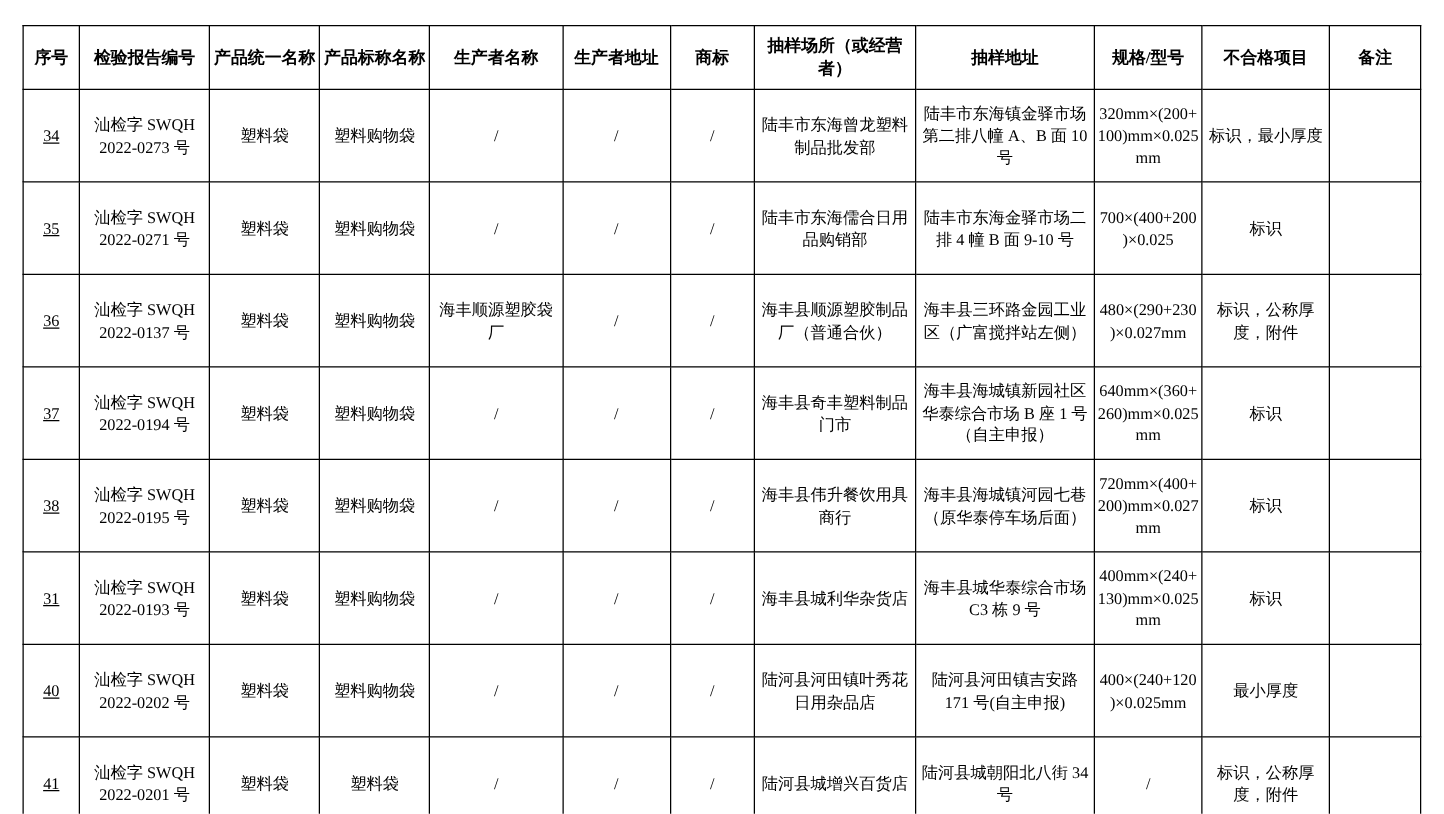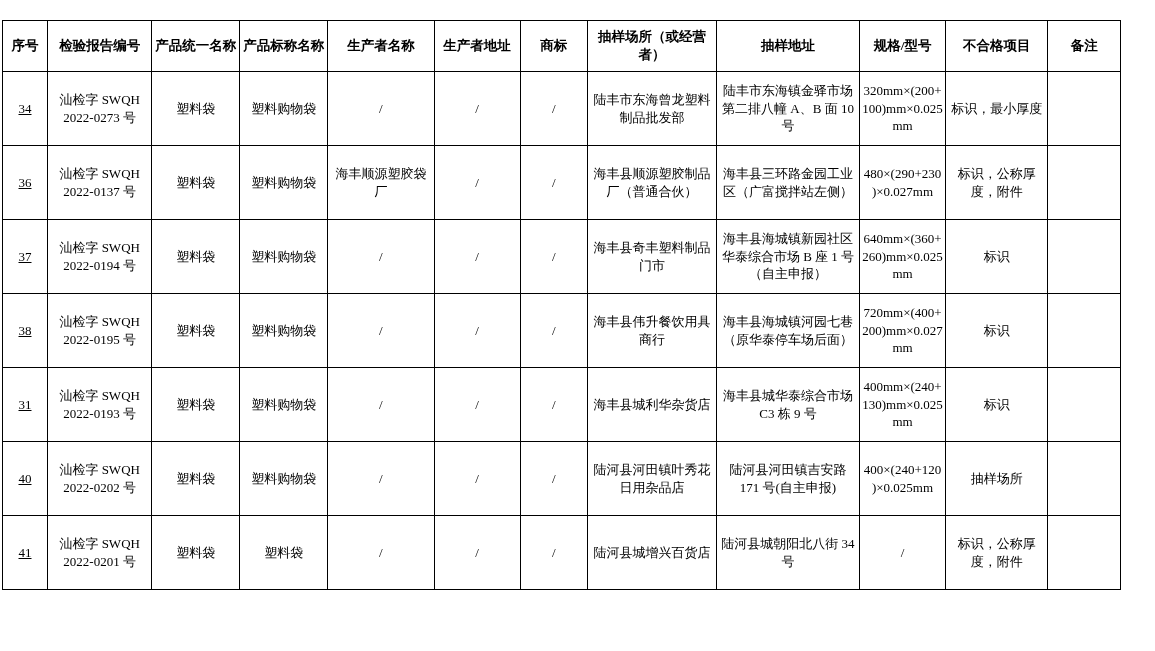--- a/index.html
+++ b/index.html
@@ -11,21 +11,21 @@
     width: 1155px;
     height: 651px;
     font-family: "Liberation Serif", "DejaVu Serif", serif;
     color: #000000;
   }
   .sheet {
     position: relative;
     width: 1003px;
     height: 651px;
     box-sizing: border-box;
-    padding: 20px 18px 0 2px;
+    padding: 20px 18px 0 18px;
   }
   table.inspection {
     border-collapse: collapse;
     table-layout: fixed;
     width: 1119px;
     margin: 0;
   }
   table.inspection th,
   table.inspection td {
     border: 1px solid #000000;
@@ -113,20 +113,34 @@
         <td class="cell-slash">/</td>
         <td class="cell-slash">/</td>
         <td class="cell-slash">/</td>
         <td class="addr-cell">陆丰市东海曾龙塑料制品批发部</td>
         <td class="addr-cell">陆丰市东海镇金驿市场第二排八幢 A、B 面 10 号</td>
         <td class="spec-cell">320mm×(200+100)mm×0.025mm</td>
         <td class="fail-cell">标识，最小厚度</td>
         <td></td>
       </tr>
       <tr>
+        <td class="num-cell">35</td>
+        <td class="report-no">汕检字 SWQH 2022-0271 号</td>
+        <td>塑料袋</td>
+        <td>塑料购物袋</td>
+        <td class="cell-slash">/</td>
+        <td class="cell-slash">/</td>
+        <td class="cell-slash">/</td>
+        <td class="addr-cell">陆丰市东海儒合日用品购销部</td>
+        <td class="addr-cell">陆丰市东海金驿市场二排 4 幢 B 面 9-10 号</td>
+        <td class="spec-cell">700×(400+200)×0.025</td>
+        <td class="fail-cell">标识</td>
+        <td></td>
+      </tr>
+      <tr>
         <td class="num-cell">36</td>
         <td class="report-no">汕检字 SWQH 2022-0137 号</td>
         <td>塑料袋</td>
         <td>塑料购物袋</td>
         <td>海丰顺源塑胶袋厂</td>
         <td class="cell-slash">/</td>
         <td class="cell-slash">/</td>
         <td class="addr-cell">海丰县顺源塑胶制品厂（普通合伙）</td>
         <td class="addr-cell">海丰县三环路金园工业区（广富搅拌站左侧）</td>
         <td class="spec-cell">480×(290+230)×0.027mm</td>
@@ -179,21 +193,21 @@
         <td class="num-cell">40</td>
         <td class="report-no">汕检字 SWQH 2022-0202 号</td>
         <td>塑料袋</td>
         <td>塑料购物袋</td>
         <td class="cell-slash">/</td>
         <td class="cell-slash">/</td>
         <td class="cell-slash">/</td>
         <td class="addr-cell">陆河县河田镇叶秀花日用杂品店</td>
         <td class="addr-cell">陆河县河田镇吉安路 171 号(自主申报)</td>
         <td class="spec-cell">400×(240+120)×0.025mm</td>
-        <td class="fail-cell">抽样场所</td>
+        <td class="fail-cell">最小厚度</td>
         <td></td>
       </tr>
       <tr>
         <td class="num-cell">41</td>
         <td class="report-no">汕检字 SWQH 2022-0201 号</td>
         <td>塑料袋</td>
         <td>塑料袋</td>
         <td class="cell-slash">/</td>
         <td class="cell-slash">/</td>
         <td class="cell-slash">/</td>

